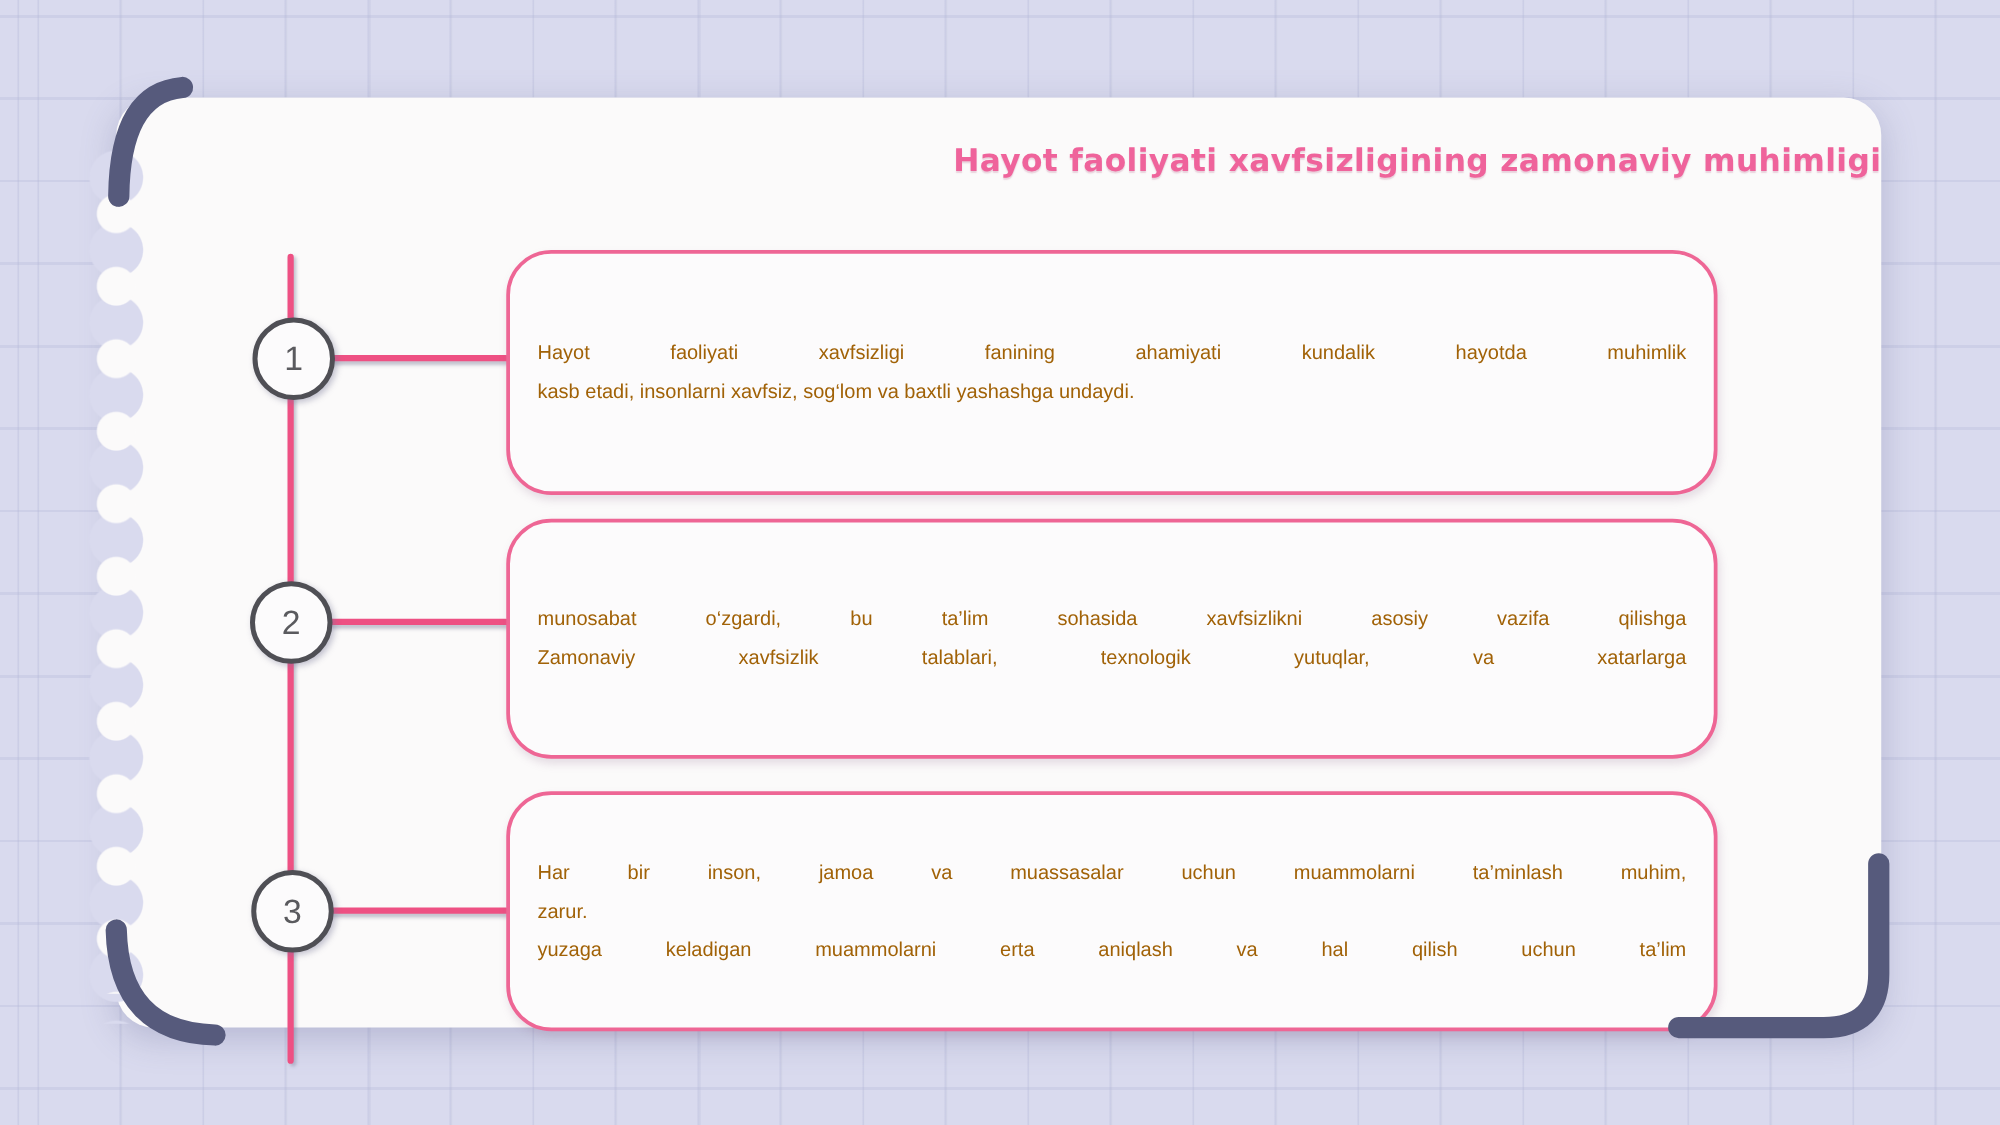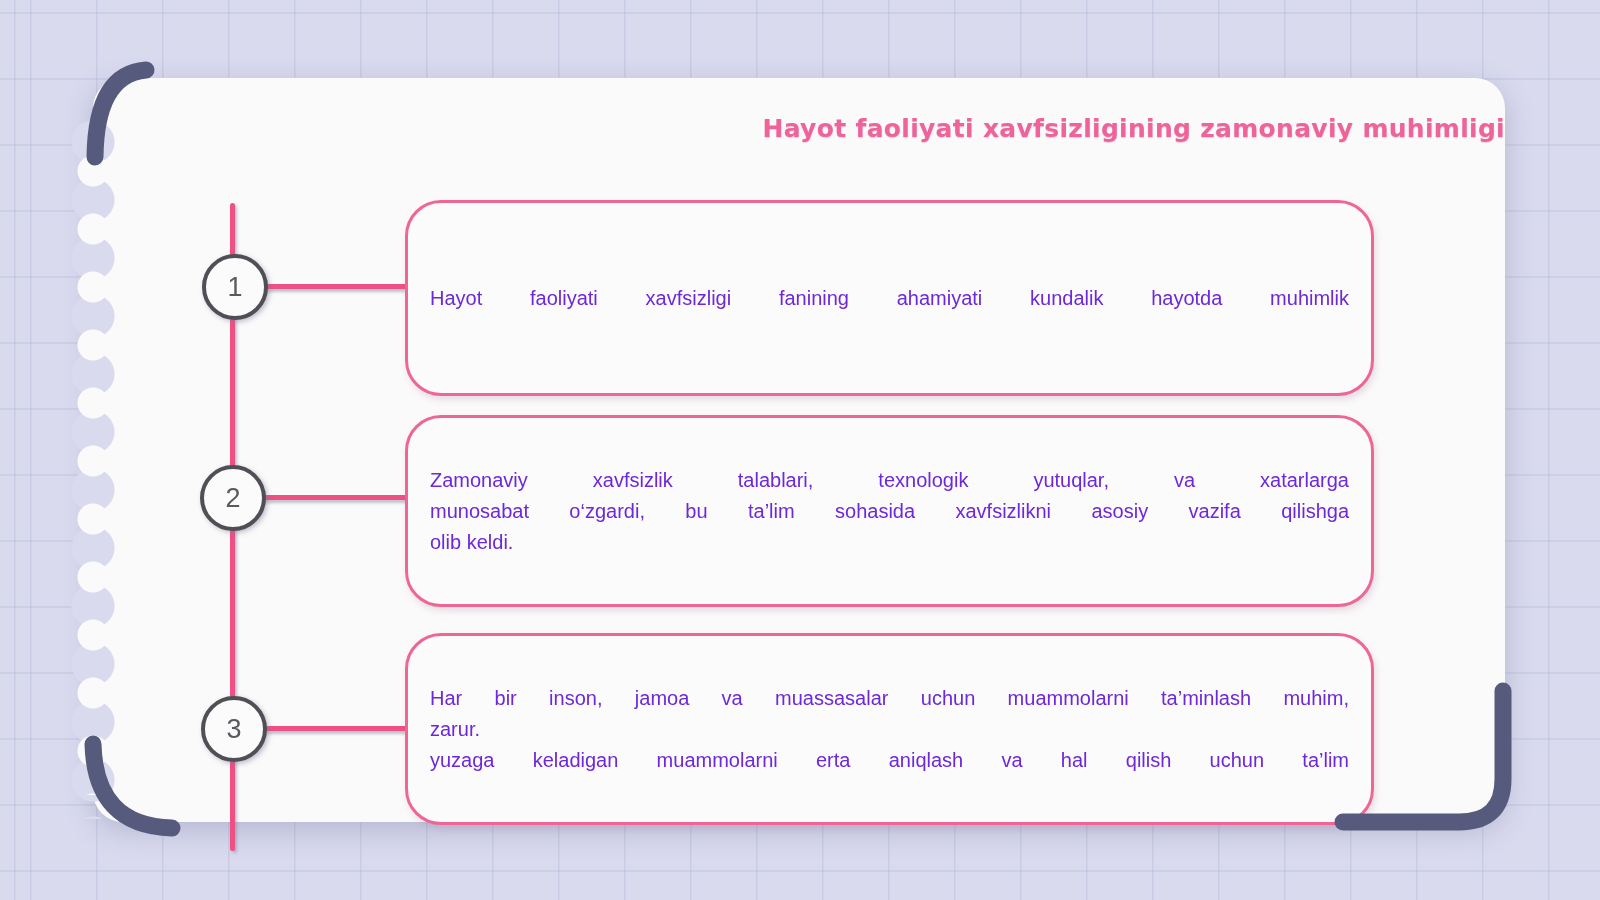--- a/index.html
+++ b/index.html
@@ -56,21 +56,21 @@
   .b1{left:109px;top:176px}.b2{left:107px;top:387px}.b3{left:108px;top:618px}
   .box{
     position:absolute;left:312px;width:919px;
     background:#fcfbfc;border:3px solid #ee6695;border-radius:36px;
     display:flex;align-items:center;padding:0 22px;box-sizing:content-box;
     box-shadow:2px 4px 7px rgba(150,120,150,.22);
   }
   .box1{top:122px;height:190px}
   .box2{top:337px;height:186px}
   .box3{top:555px;height:186px}
-  .boxtext{width:100%;font-size:20px;line-height:31px;color:#6d28d9;}
+  .boxtext{width:100%;font-size:16px;line-height:31px;color:#a16207;}
   .jline{text-align:justify;text-align-last:justify;white-space:normal;}
   .jline.last{text-align-last:left;}
   .brackets{position:absolute;left:0;top:0;width:1600px;height:900px;pointer-events:none;}
 </style>
 </head>
 <body>
 
 <div class="canvas">
 
   <div class="card">
@@ -91,27 +91,27 @@
     <div class="badge b2">
       <span>2</span>
     </div>
     <div class="badge b3">
       <span>3</span>
     </div>
 
     <div class="box box1">
       <div class="boxtext">
           <div class="jline">Hayot faoliyati xavfsizligi fanining ahamiyati kundalik hayotda muhimlik</div>
+          <div class="jline last">kasb etadi, insonlarni xavfsiz, sog‘lom va baxtli yashashga undaydi.</div>
         </div>
     </div>
     <div class="box box2">
       <div class="boxtext">
+          <div class="jline">munosabat o‘zgardi, bu ta’lim sohasida xavfsizlikni asosiy vazifa qilishga</div>
           <div class="jline">Zamonaviy xavfsizlik talablari, texnologik yutuqlar, va xatarlarga</div>
-          <div class="jline">munosabat o‘zgardi, bu ta’lim sohasida xavfsizlikni asosiy vazifa qilishga</div>
-          <div class="jline last">olib keldi.</div>
         </div>
     </div>
     <div class="box box3">
       <div class="boxtext">
           <div class="jline">Har bir inson, jamoa va muassasalar uchun muammolarni ta’minlash muhim,</div>
           <div class="jline last">zarur.</div>
           <div class="jline">yuzaga keladigan muammolarni erta aniqlash va hal qilish uchun ta’lim</div>
         </div>
     </div>
   </div>

